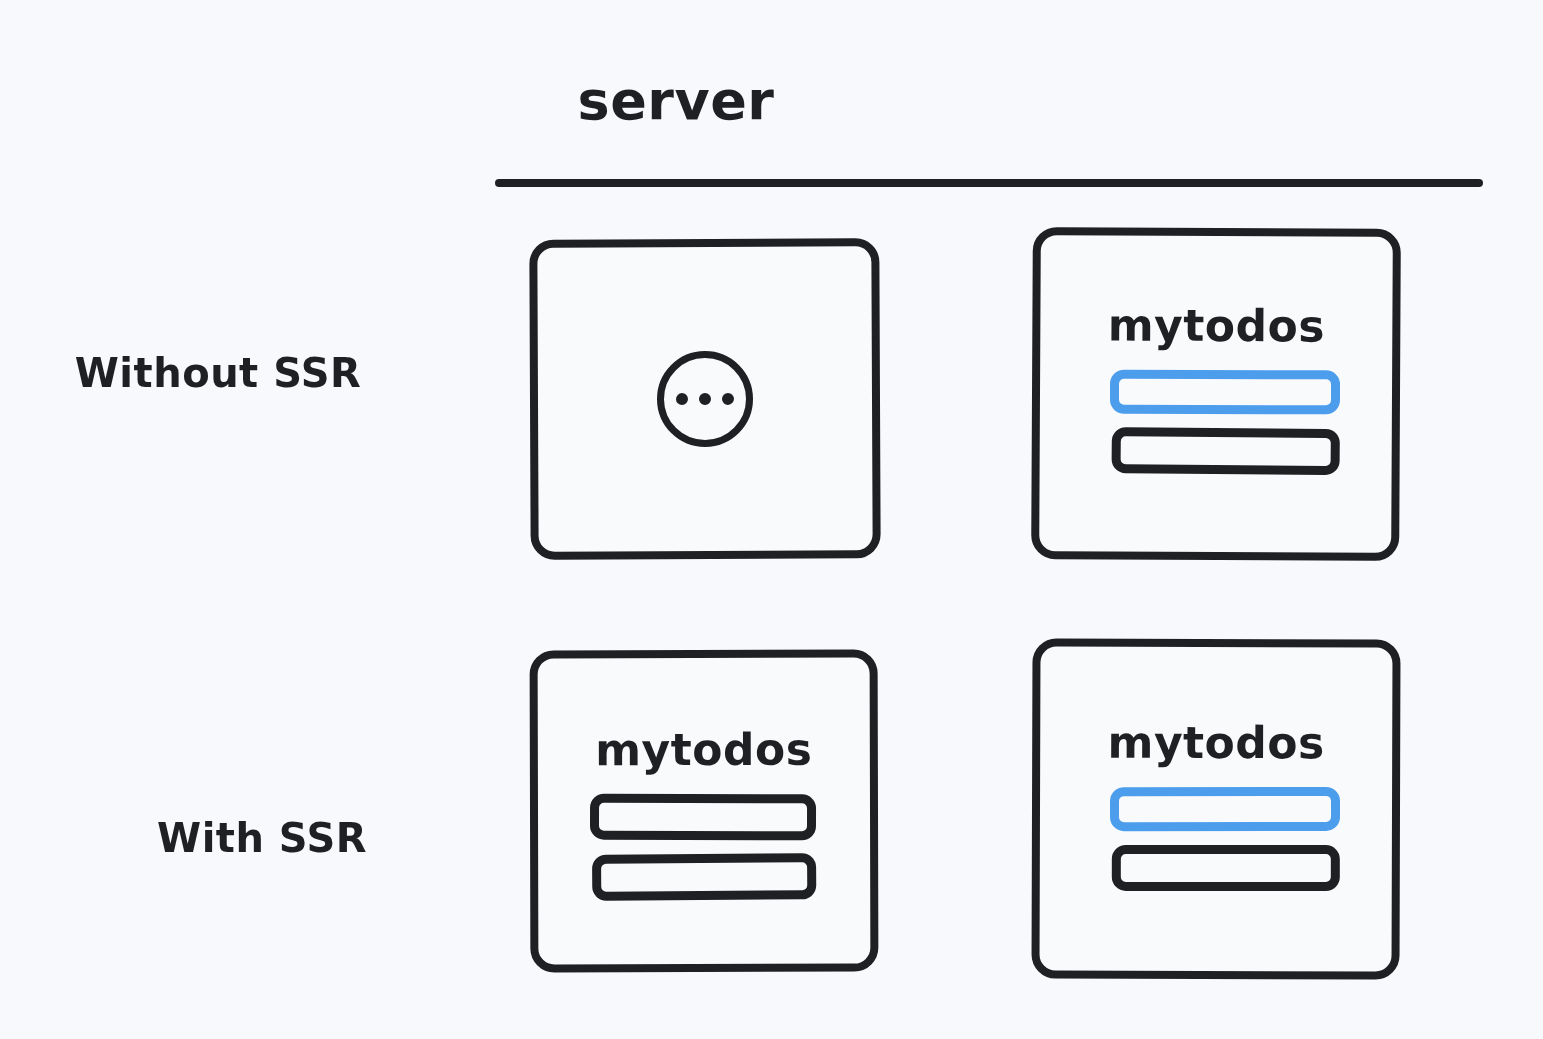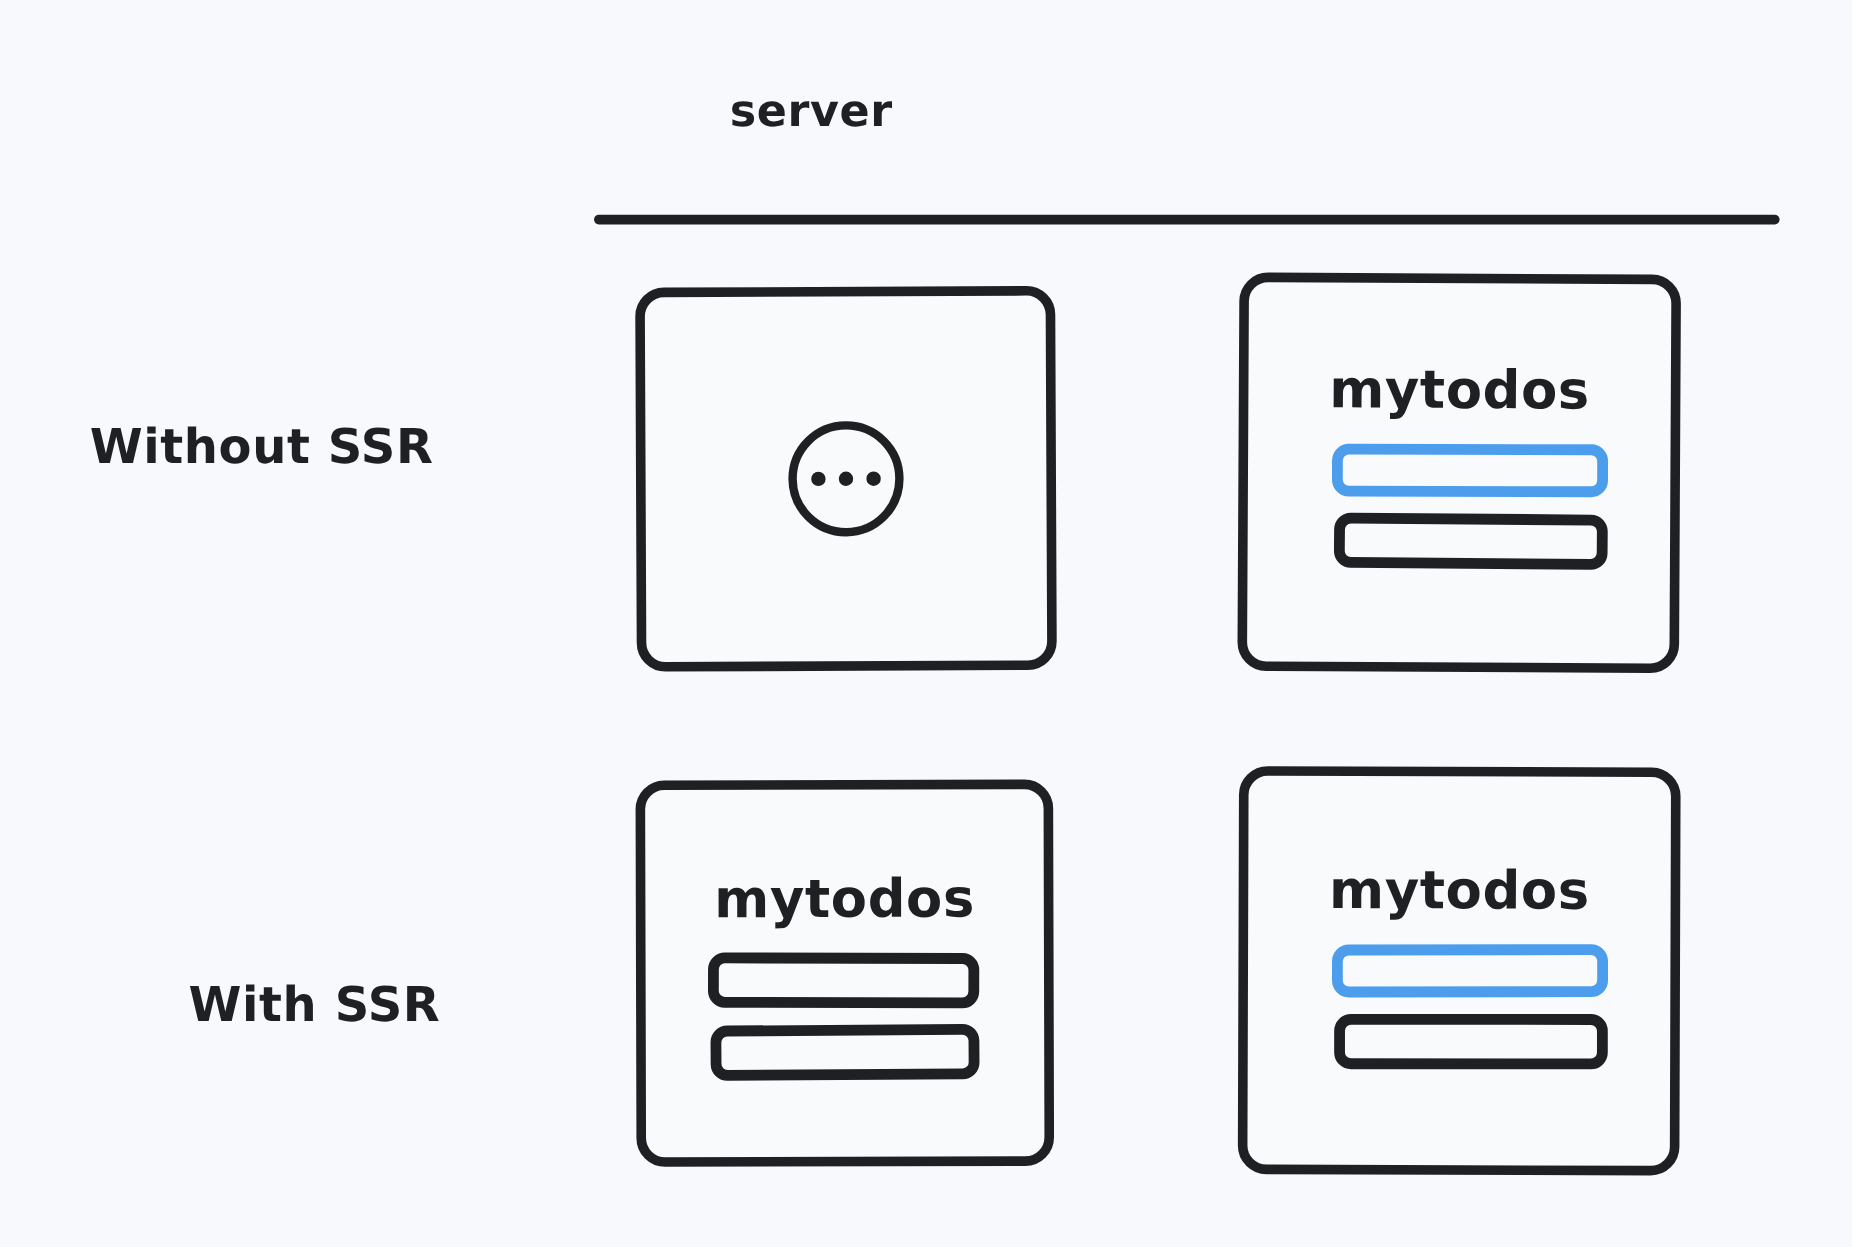--- a/index.html
+++ b/index.html
@@ -27,21 +27,21 @@
   .handwriting {
     font-family: "DejaVu Sans", sans-serif;
     font-weight: bold;
     color: #1f2023;
     letter-spacing: 0.5px;
     -webkit-font-smoothing: antialiased;
   }
 
   .col-header {
     position: absolute;
-    font-size: 37px;
+    font-size: 54px;
     line-height: 1;
     text-align: center;
     white-space: nowrap;
     transform: translateX(-50%);
   }
 
   .row-label {
     position: absolute;
     font-size: 40px;
     line-height: 1;

